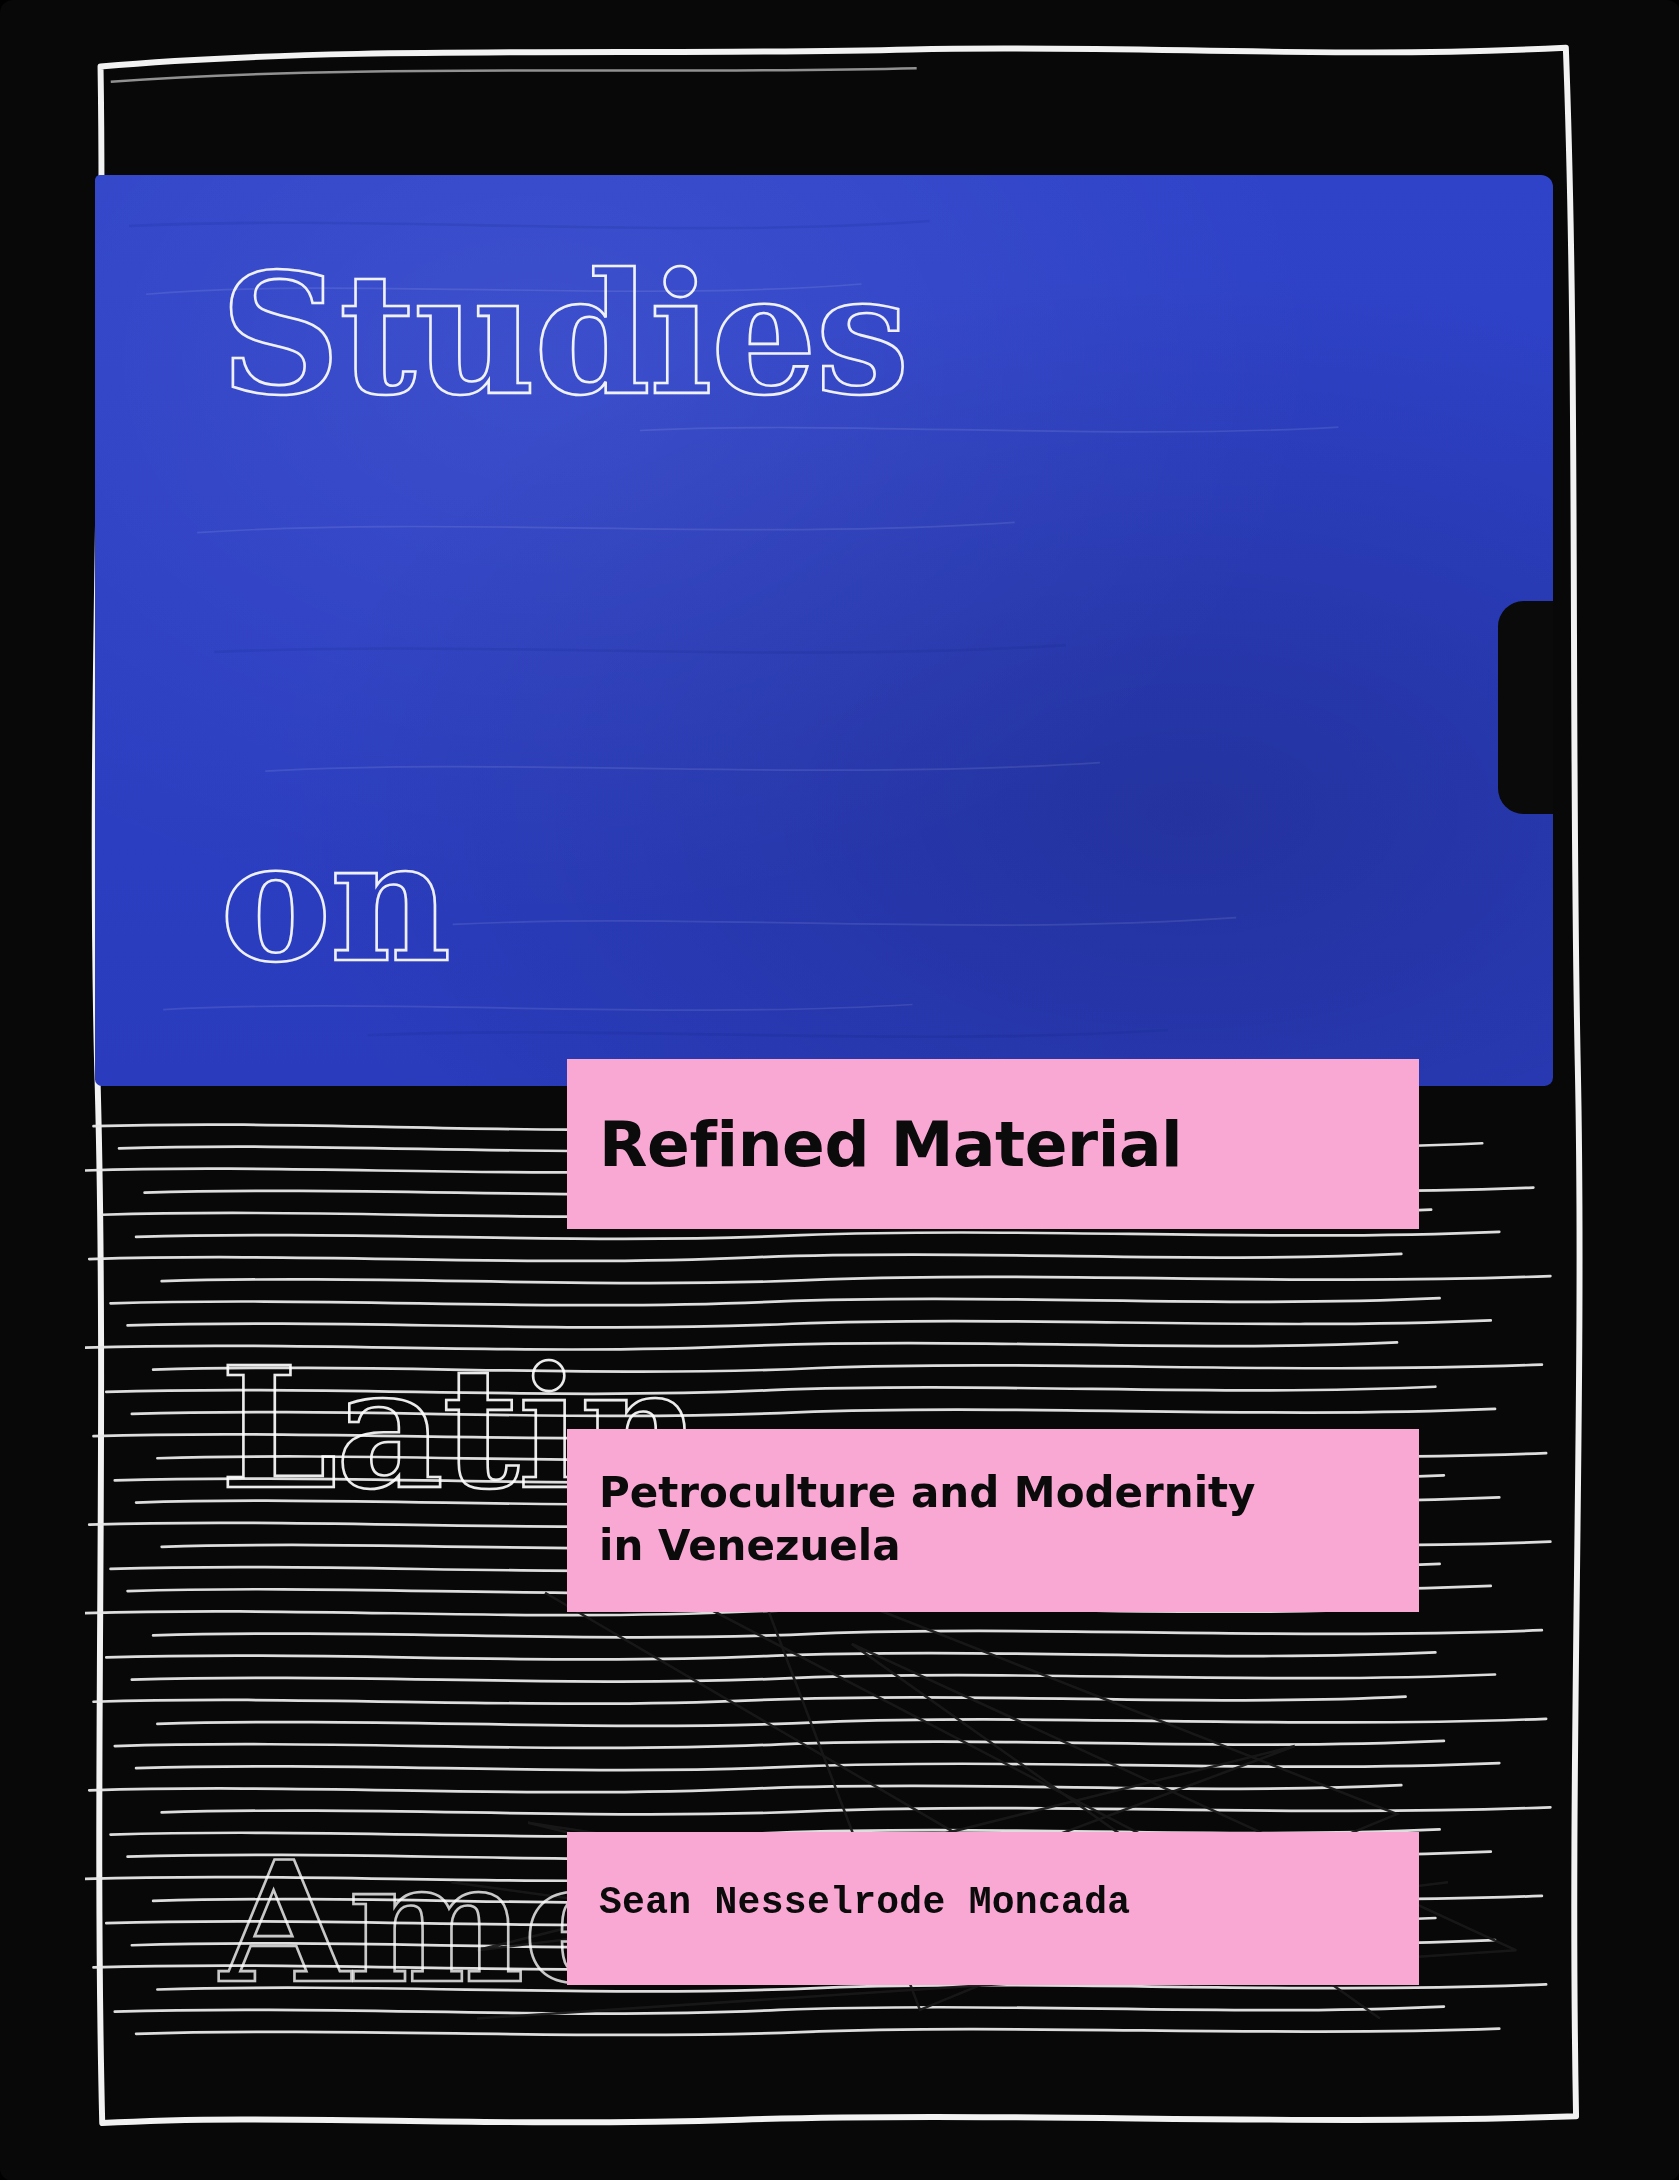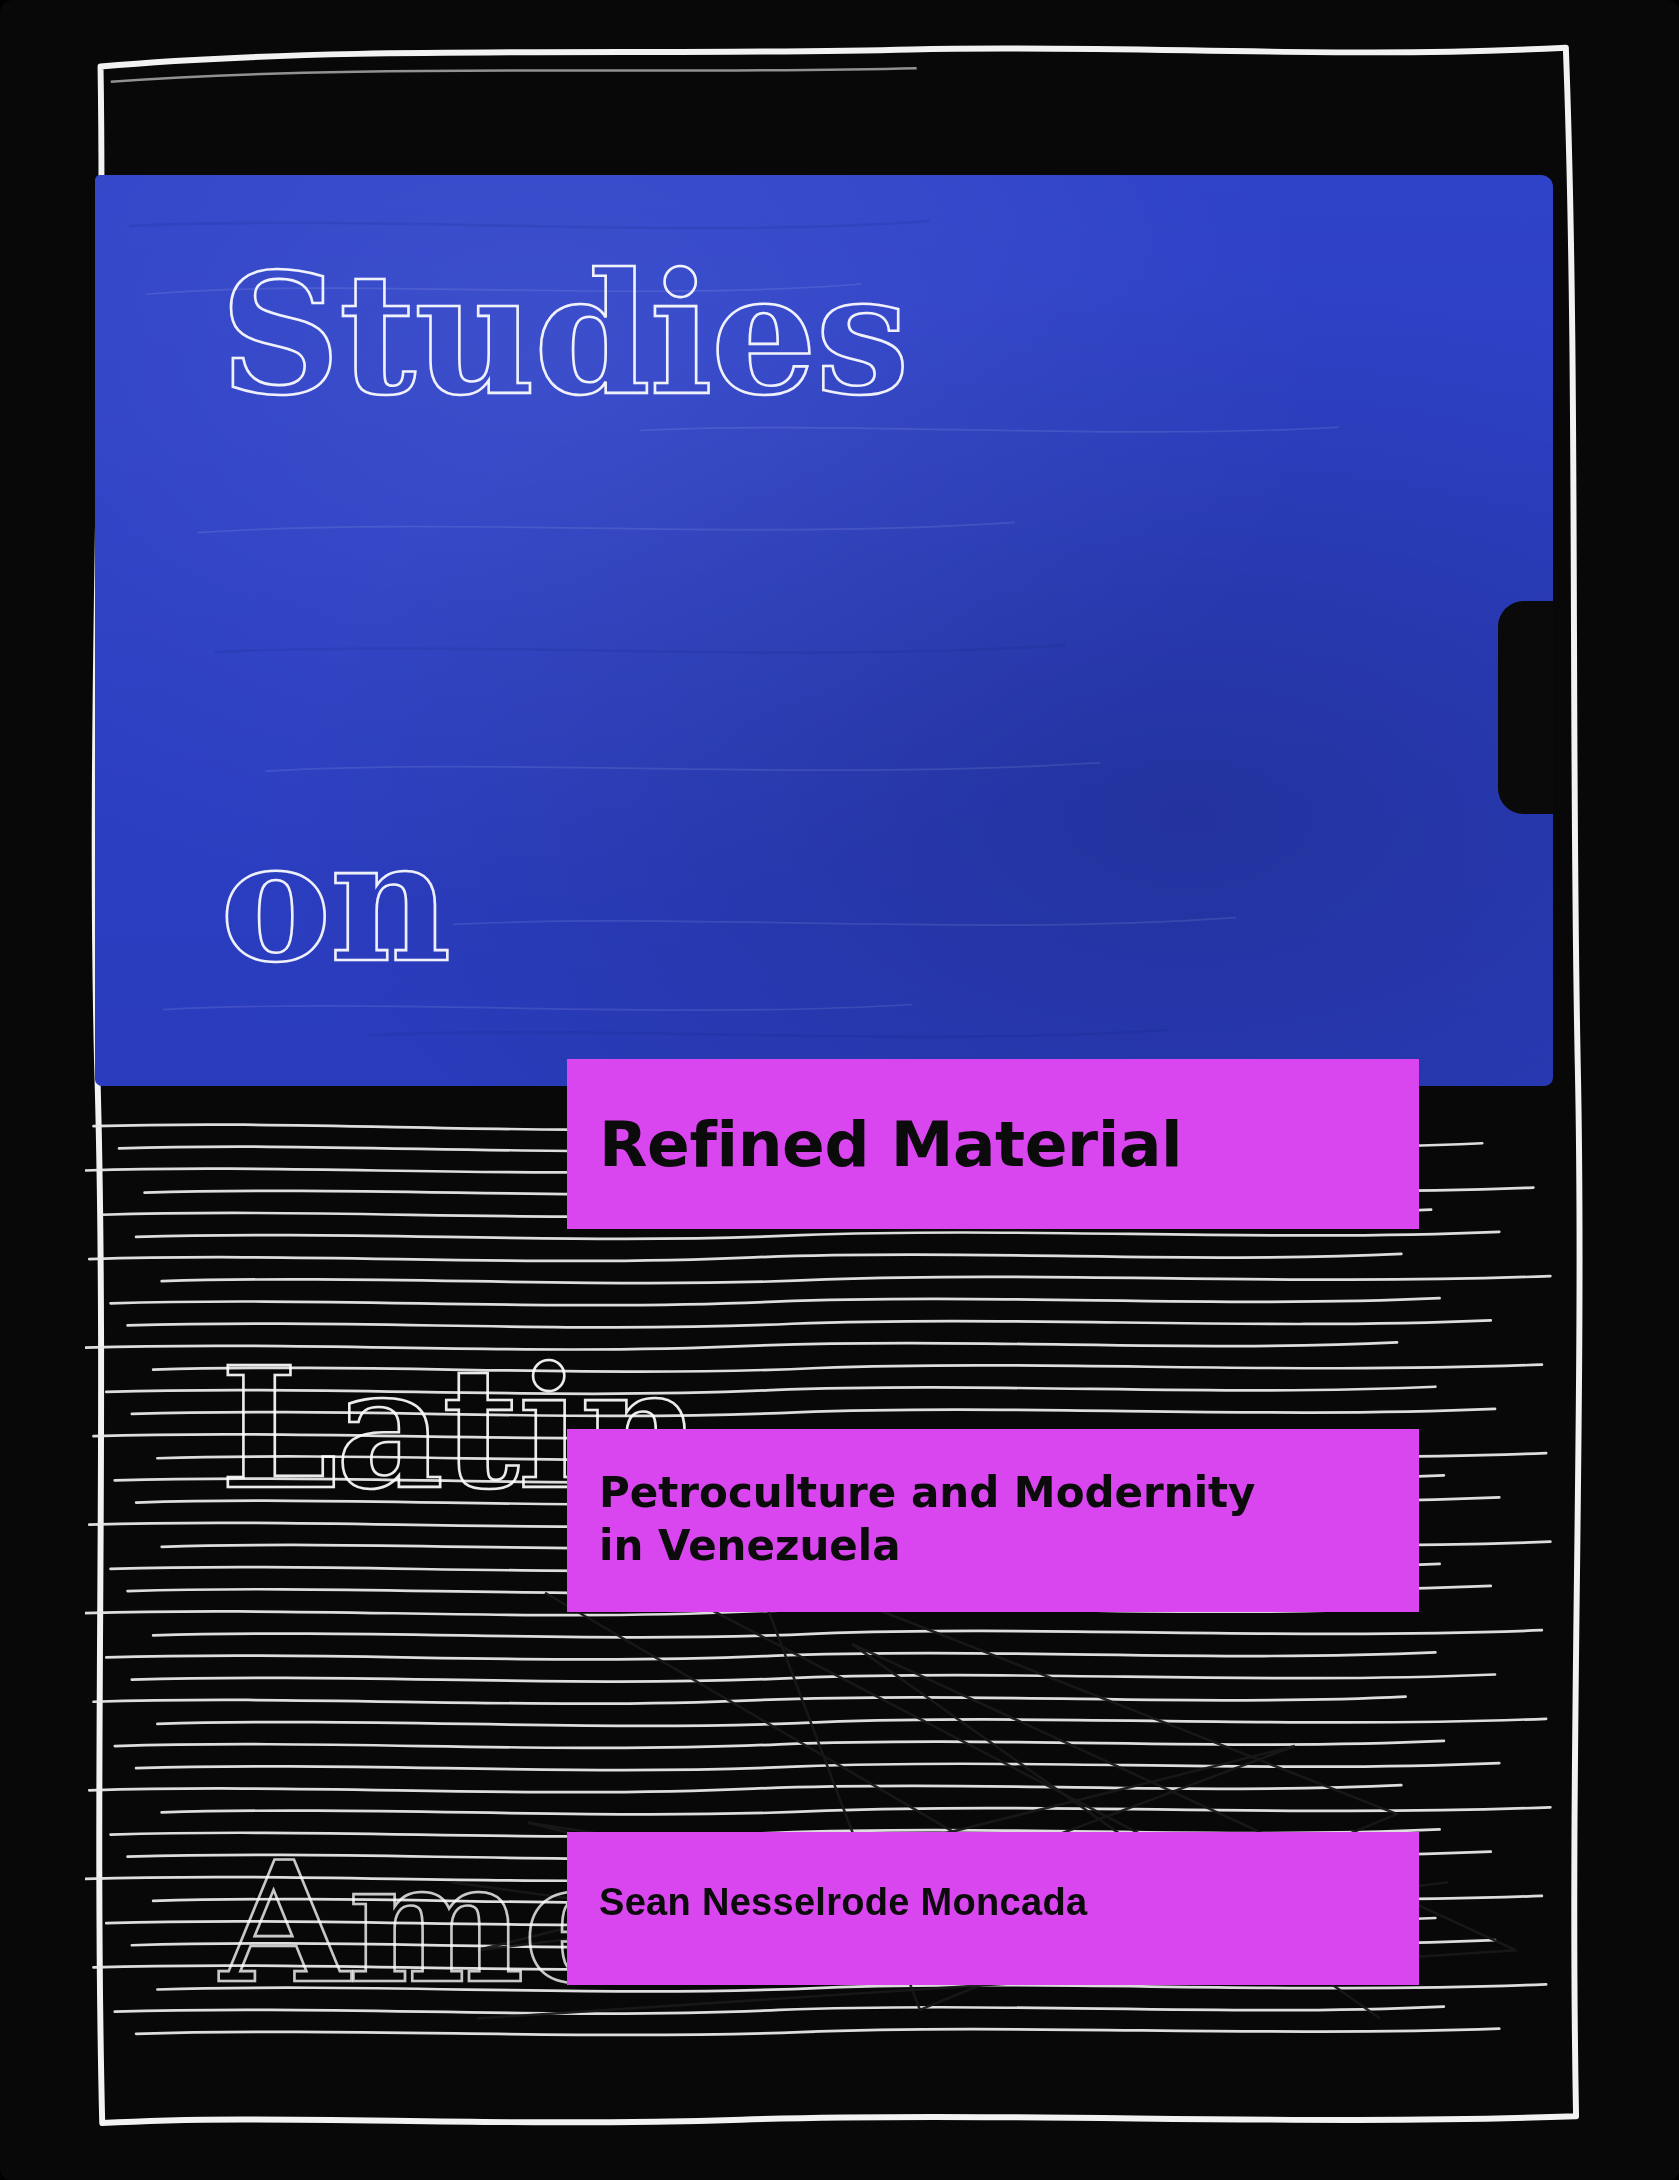--- a/index.html
+++ b/index.html
@@ -88,21 +88,21 @@
     pointer-events: none;
   }
   .series-title .ln { display: block; }
   .series-title .ln2 { margin-top: 256px; }
   .series-title .ln3 { margin-top: 217px; }
   .series-title .ln4 { margin-top: 183px; -webkit-text-stroke: 2.6px rgba(255,255,255,0.78); }
 
   
   .plate {
     position: absolute;
-    background: #d946ef;
+    background: #f9a8d4;
     color: #0b0b0b;
   }
   .plate-title {
     left: 567px;
     top: 1059px;
     width: 852px;
     height: 170px;
   }
   .plate-title .plate-text {
     font-family: "DejaVu Sans", sans-serif;
@@ -125,21 +125,21 @@
     padding: 37px 0 0 32px;
     white-space: pre-line;
   }
   .plate-author {
     left: 567px;
     top: 1832px;
     width: 852px;
     height: 153px;
   }
   .plate-author .plate-text {
-    font-family: Liberation Sans, sans-serif;
+    font-family: Liberation Mono, monospace;
     font-weight: 700;
     font-size: 38px;
     letter-spacing: 0.3px;
     padding: 49px 4px 0 32px;
   }
 </style>
 </head>
 <body>
 
 <div id="cover">

